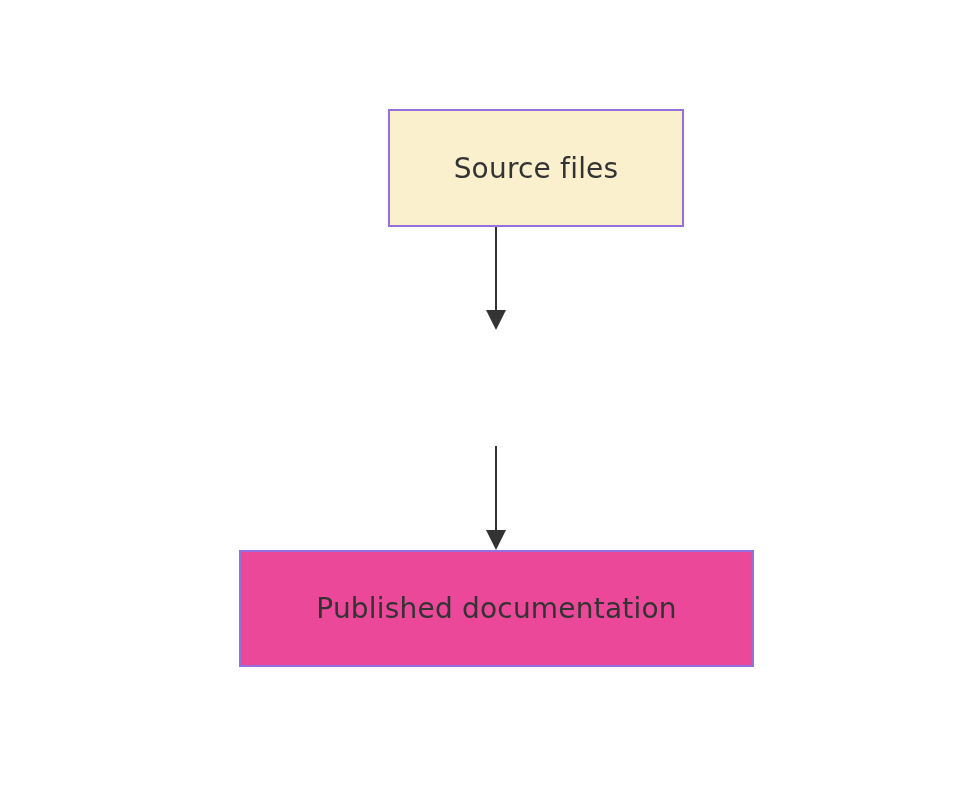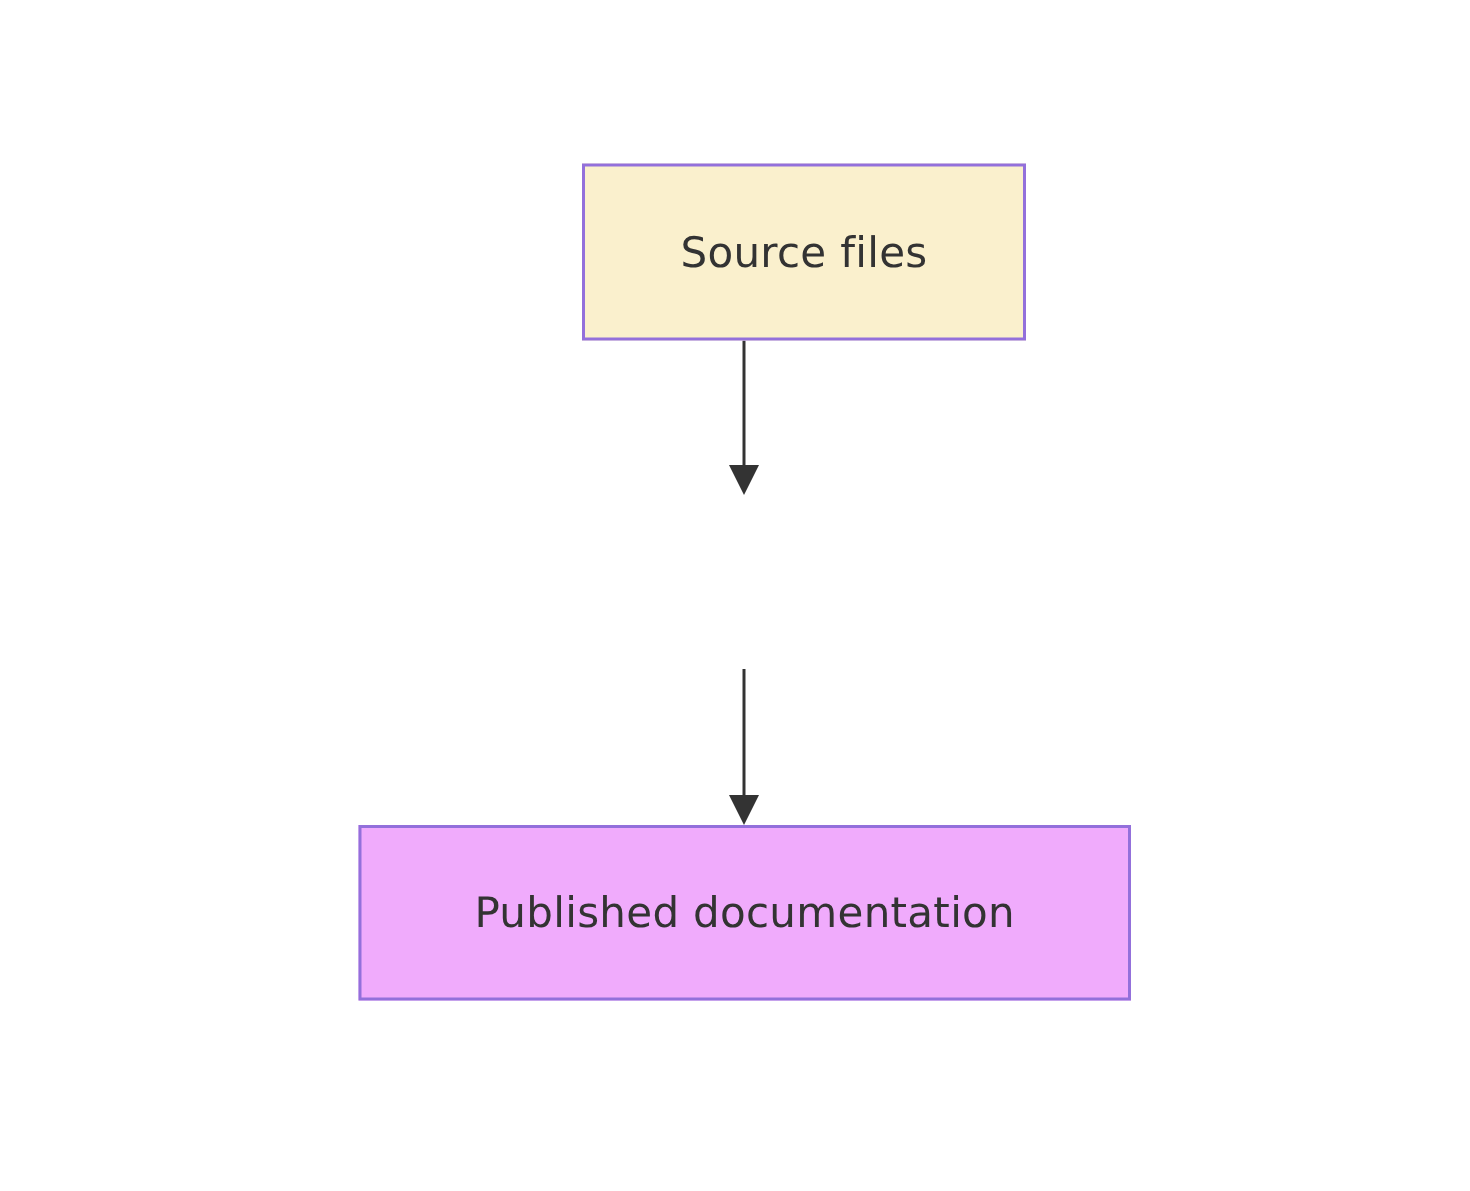--- a/index.html
+++ b/index.html
@@ -47,17 +47,17 @@
       <line class="edge-line" x1="496" y1="446" x2="496" y2="532" stroke="#333333"></line>
       <polygon class="edge-head" points="486,530 506,530 496,550" fill="#333333"></polygon>
     </g>
   </svg>
 
   <div class="node n0" style="background: rgb(250, 240, 205); border-color: rgb(147, 112, 219); color: rgb(51, 51, 51);">
     <span>Source files</span>
   </div>
 
 
-  <div class="node n2" style="background: #f0abfc; border-color: rgb(147, 112, 219); color: rgb(51, 51, 51);">
+  <div class="node n2" style="background: #ec4899; border-color: rgb(147, 112, 219); color: rgb(51, 51, 51);">
     <span>Published documentation</span>
   </div>
 
 </div>
 
 </body></html>

